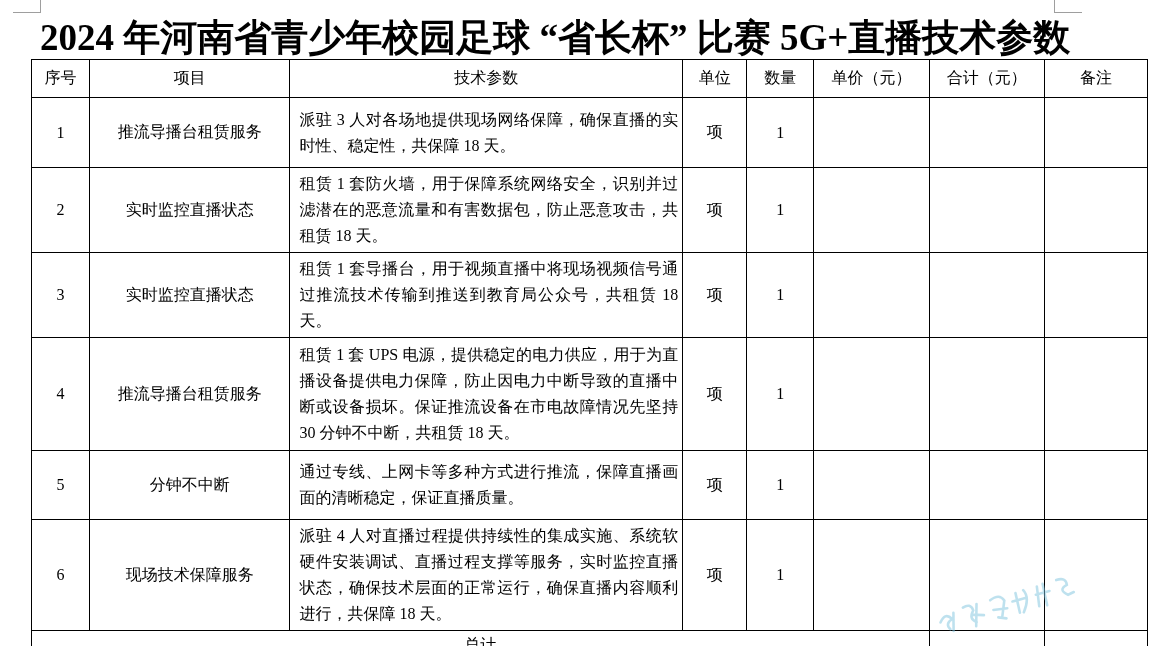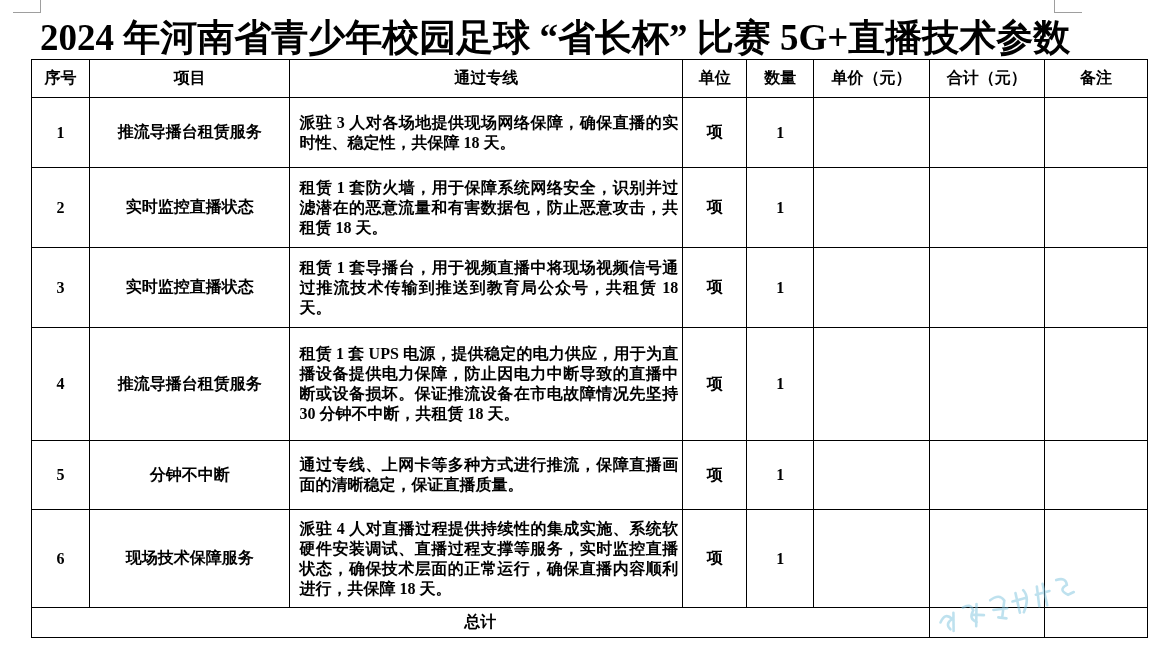--- a/index.html
+++ b/index.html
@@ -36,31 +36,31 @@
     left: 31px;
     top: 59px;
     width: 1117px;
     border-collapse: collapse;
     table-layout: fixed;
     background: transparent;
   }
   .spec-table th, .spec-table td {
     border: 1.5px solid #000;
     font-size: 16px;
-    font-weight: bold;
+    font-weight: normal;
     text-align: center;
     vertical-align: middle;
     padding: 2px 4px;
     overflow: hidden;
   }
   .spec-table th { font-size: 16px; }
   .spec-table td.spec-cell {
     text-align: justify;
     padding: 3px 4px 3px 9px;
-    line-height: 20px;
+    line-height: 26px;
   }
   tr.hdr-row   { height: 38px; }
   tr.row-1     { height: 70px; }
   tr.row-2     { height: 80px; }
   tr.row-3     { height: 80px; }
   tr.row-4     { height: 113px; }
   tr.row-5     { height: 69px; }
   tr.row-6     { height: 98px; }
   tr.total-row { height: 30px; }
 
@@ -93,21 +93,21 @@
       <col style="width:64px">
       <col style="width:67px">
       <col style="width:115px">
       <col style="width:115px">
       <col style="width:103px">
     </colgroup>
     <thead>
       <tr class="hdr-row">
         <th>序号</th>
         <th>项目</th>
-        <th>通过专线</th>
+        <th>技术参数</th>
         <th>单位</th>
         <th>数量</th>
         <th>单价（元）</th>
         <th>合计（元）</th>
         <th>备注</th>
       </tr>
     </thead>
     <tbody>
       <tr class="row-1">
         <td>1</td>

